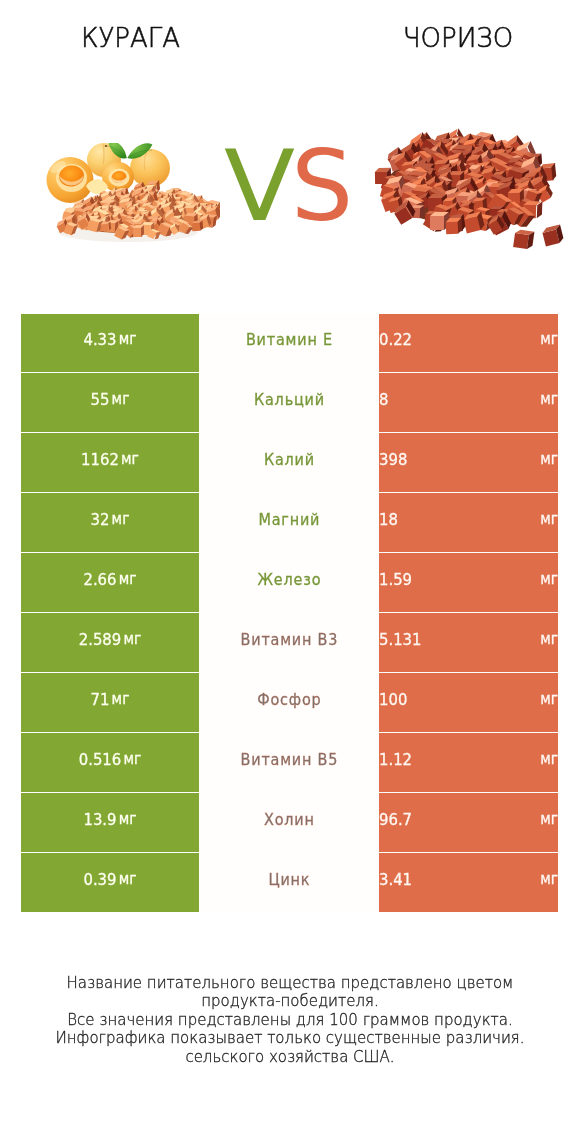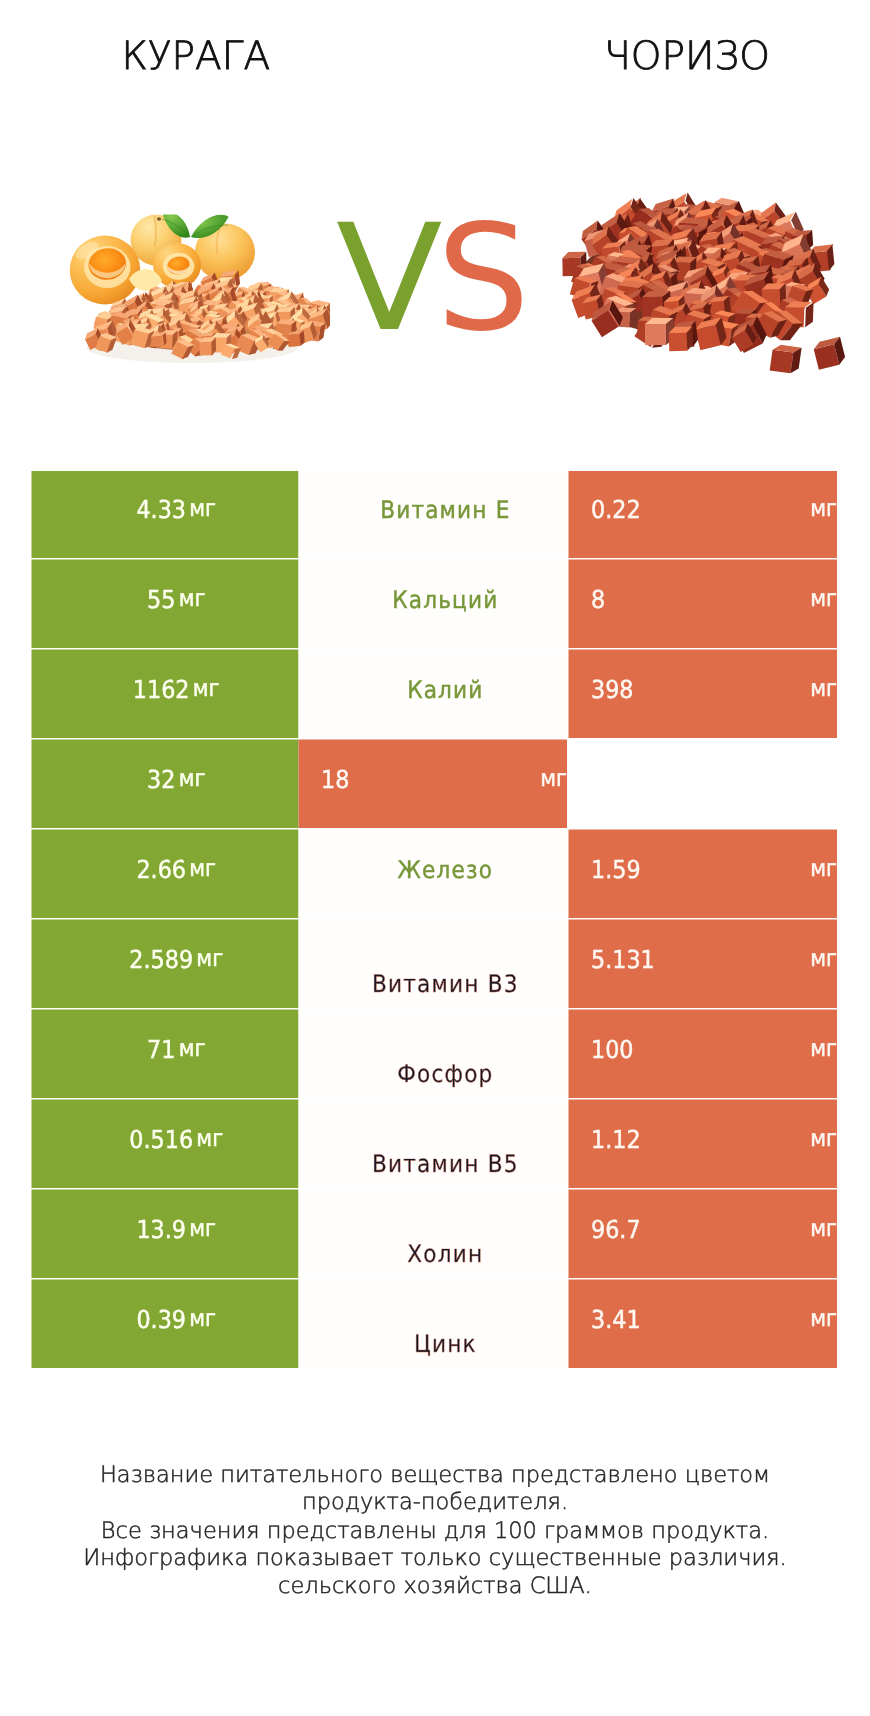--- a/index.html
+++ b/index.html
@@ -29,27 +29,27 @@
   .vs .v{color:#7aa02e;}
   .vs .s{color:#e0694a;}
   .prod{position:absolute;}
   .prod-l{left:45px;top:143px;width:175px;height:100px;}
   .prod-r{left:373px;top:128px;width:196px;height:122px;}
 
   
   .tbl{position:absolute;left:21px;top:313.5px;width:537px;
        font-family:"DejaVu Sans Condensed","DejaVu Sans",sans-serif;}
   .row{display:flex;height:58.3px;margin-bottom:1.7px;}
-  .cell{display:flex;align-items:center;justify-content:center;padding-bottom:7px;box-sizing:border-box;padding-left:15px;}
+  .cell{display:flex;align-items:center;justify-content:center;padding-bottom:7px;box-sizing:border-box;}
   .c-left{width:178px;background:#82a732;color:#fdffef;}
   .c-mid{width:180px;background:#fffefc;font-size:16px;font-weight:400;letter-spacing:.8px;}
   .c-mid span{margin-right:-.8px;}
   .c-right{width:179px;background:#e06d49;color:#fff8f2;justify-content:space-between;}
   .c-mid.win-l{color:#789739;-webkit-text-stroke:.3px #789739;}
-  .c-mid.win-r{color:#0f172a;align-items:flex-end;-webkit-text-stroke:.3px #c4674b;}
+  .c-mid.win-r{color:#737373;-webkit-text-stroke:.3px #c4674b;}
   .val{font-size:16.5px;font-weight:300;white-space:nowrap;}
   .unit{font-size:15.5px;font-weight:300;margin-left:2.2px;}
   .c-left .val,.c-left .unit{-webkit-text-stroke:.3px #fdffef;}
   .c-right .val,.c-right .unit{-webkit-text-stroke:.3px #fff8f2;}
 
   
   .foot{position:absolute;left:0;top:973.5px;width:580px;text-align:center;
         font-size:15px;font-weight:300;line-height:18.6px;color:#262626;
         -webkit-text-stroke:.33px #262626;}
   .foot p{margin:0;}
@@ -2173,20 +2173,23 @@
         <div class="cell c-right">
           <span class="val">398</span>
           <span class="unit">мг</span>
         </div>
       </div>
       <div class="row">
         <div class="cell c-left">
           <span class="val">32</span>
           <span class="unit">мг</span>
         </div>
+        <div class="cell c-mid win-l">
+          <span>Магний</span>
+        </div>
         <div class="cell c-right">
           <span class="val">18</span>
           <span class="unit">мг</span>
         </div>
       </div>
       <div class="row">
         <div class="cell c-left">
           <span class="val">2.66</span>
           <span class="unit">мг</span>
         </div>

